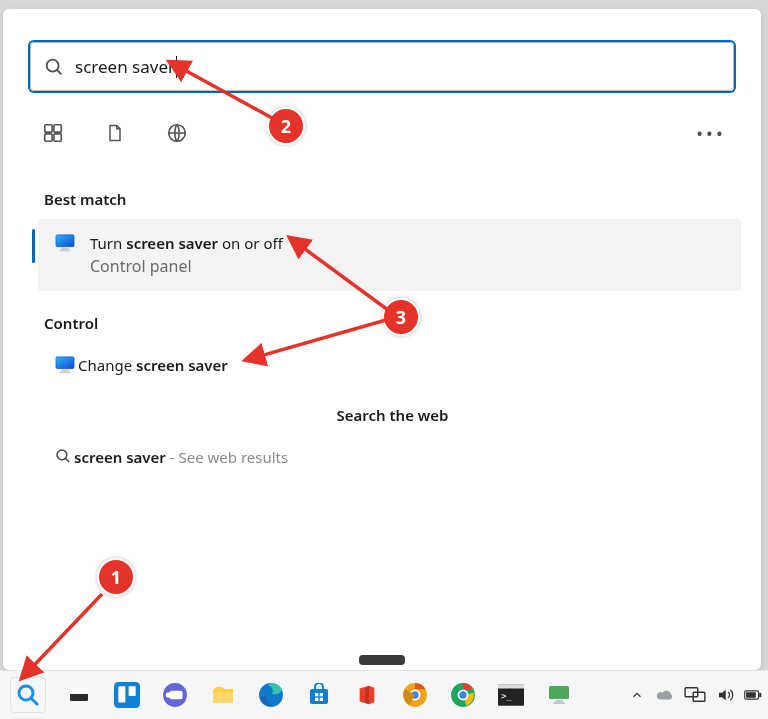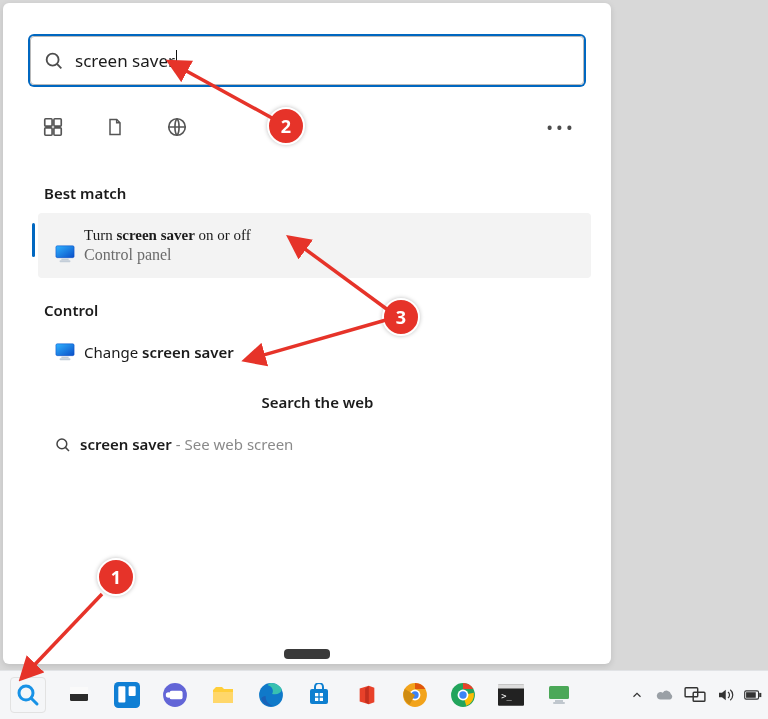--- a/index.html
+++ b/index.html
@@ -9,39 +9,39 @@
     --muted:#6b6b6b;
     --border:#cfcfcf;
     --select-line:#0067c0;
     --taskbar:#f5f6f8;
     --highlight:#f3f3f3;
     --web-muted:#8a8a8a;
     --red:#e63329;
   }
   html,body{margin:0;padding:0;width:768px;height:719px;font-family:"Segoe UI",system-ui,Arial,sans-serif;background:var(--bg-grey);overflow:hidden;color:var(--text);}
   
-  .panel{position:absolute;left:3px;top:3px;width:608px;height:661px;background:var(--panel);border-radius:6px;box-shadow:0 2px 6px rgba(0,0,0,.12);}
+  .panel{position:absolute;left:3px;top:9px;width:758px;height:661px;background:var(--panel);border-radius:6px;box-shadow:0 2px 6px rgba(0,0,0,.12);}
   .searchbox{position:absolute;left:27px;top:33px;right:27px;height:47px;border:1px solid #b9b9b9;border-radius:4px;box-shadow:0 0 0 2px var(--select-line);display:flex;align-items:center;padding:0 12px;}
   .searchbox .sicon{width:22px;height:22px;color:#4d4d4d;margin-right:10px;}
   .searchbox input{border:none;outline:none;font-size:17px;flex:1;background:transparent;color:var(--text);font-family:inherit;}
   .caret{display:inline-block;width:1px;height:22px;background:#111;vertical-align:middle;margin-left:1px;}
   
   .filters{position:absolute;left:37px;top:104px;right:37px;height:40px;display:flex;align-items:center;gap:36px;}
   .filters .fbtn{width:26px;height:26px;display:flex;align-items:center;justify-content:center;color:#4d4d4d;}
   .filters .spacer{flex:1;}
   .filters .more{width:26px;height:26px;display:flex;align-items:center;justify-content:center;color:#4d4d4d;font-size:18px;letter-spacing:3px;}
   
   .results{position:absolute;left:41px;top:170px;right:20px;}
   .heading{font-size:15px;font-weight:600;margin:10px 0 10px 0;}
-  .best{position:relative;background:var(--highlight);border-radius:4px;padding:14px 12px 14px 16px;margin-left:-6px;display:flex;align-items:flex-end;gap:8px;font-family:Liberation Serif, serif;}
+  .best{position:relative;background:var(--highlight);border-radius:4px;padding:14px 12px 14px 16px;margin-left:-6px;display:flex;align-items:flex-start;gap:14px;}
   .best::before{content:"";position:absolute;left:-6px;top:10px;width:3px;height:34px;background:var(--select-line);border-radius:2px;}
   .iconmon{width:22px;height:20px;flex:0 0 auto;}
   .best .title{font-size:15px;}
   .best .sub{font-size:16px;color:var(--muted);margin-top:2px;}
-  .item{display:flex;align-items:flex-end;gap:8px;padding:12px 12px 12px 16px;margin-left:-6px;font-size:15px;}
+  .item{display:flex;align-items:flex-start;gap:2px;padding:12px 12px 12px 16px;margin-left:-6px;font-size:15px;}
   .item .title{font-size:15px;}
   .item .web-muted{color:var(--web-muted);}
   .sicon-sm{width:18px;height:18px;color:#444;}
   
   .grabber{position:absolute;left:50%;transform:translateX(-50%);bottom:5px;width:46px;height:10px;background:#3a3a3a;border-radius:4px;}
   
   .taskbar{position:absolute;left:0;bottom:0;width:100%;height:48px;background:var(--taskbar);border-top:1px solid #e1e3e6;display:flex;align-items:center;}
   .tb-left{display:flex;align-items:center;gap:18px;padding-left:10px;}
   .tb-left .tbi{width:30px;height:30px;display:flex;align-items:center;justify-content:center;}
   .tb-right{position:absolute;right:6px;top:0;height:100%;display:flex;align-items:center;gap:10px;color:#3a3a3a;}
@@ -139,21 +139,21 @@
     <div class="heading" style="margin-top:18px;text-align:center;">Search the web</div>
 
     <div class="item">
       <span class="sicon-sm">
         <svg viewBox="0 0 24 24" width="18" height="18" fill="none" stroke="#444" stroke-width="2">
           <circle cx="10.5" cy="10.5" r="6.5"></circle>
             <line x1="20" y1="20" x2="15.2" y2="15.2"></line>
         </svg>
       </span>
       <div class="title">
-        <span></span><b>screen saver</b><span class="web-muted"> - See web screen</span>
+        <span></span><b>screen saver</b><span class="web-muted"> - See web results</span>
       </div>
     </div>
   </div>
 
   <div class="grabber"></div>
 </div>
 
 <div class="taskbar">
   <div class="tb-left">
     <div class="tbi search-active">

